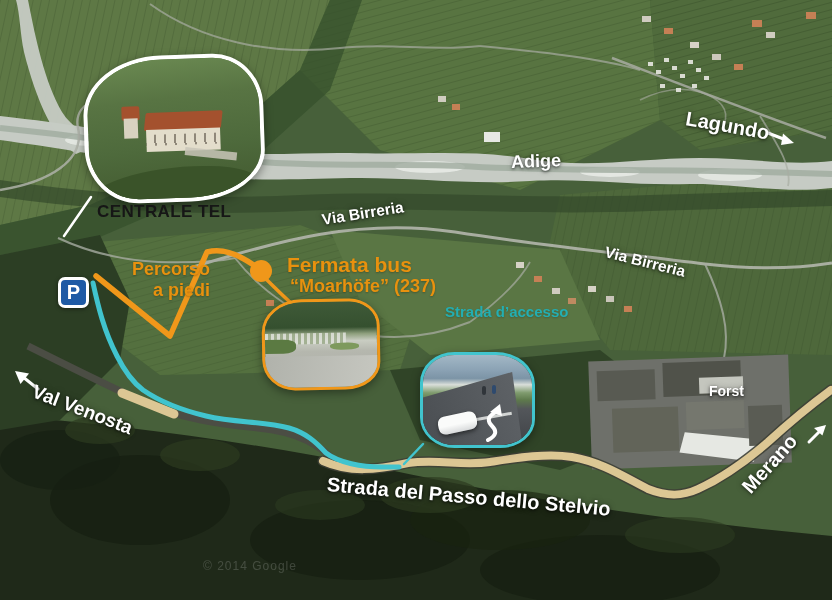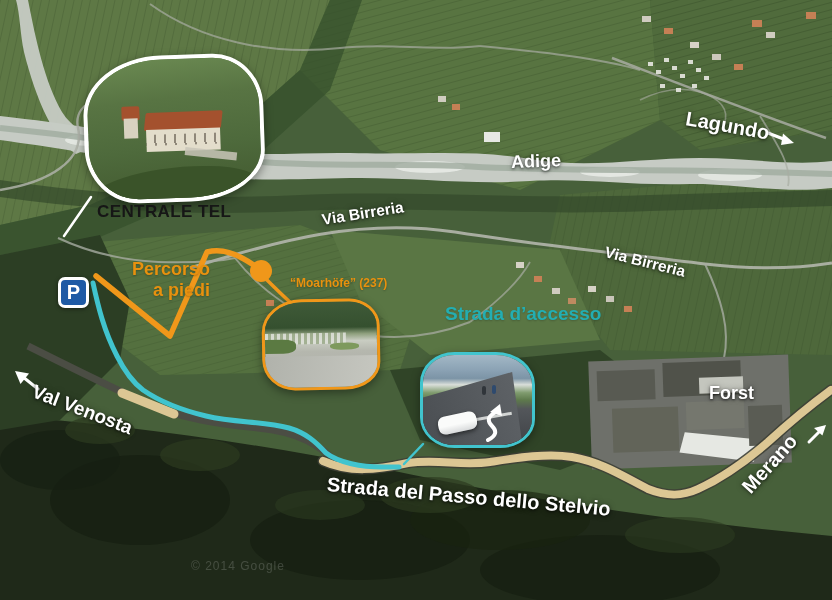--- a/index.html
+++ b/index.html
@@ -29,21 +29,21 @@
   .inset .el{position:absolute;}
   .inset-centrale{left:84px;top:55px;width:180px;height:147px;border:4px solid #fff;
     border-radius:44% 28% 42% 30% / 40% 36% 34% 38%;transform:rotate(-2deg);}
   .ph-centrale{background:linear-gradient(175deg,#6B8A52 0%,#587443 30%,#4E6A3C 62%,#42592F 100%);}
   .inset-moarhofe{left:262px;top:299px;width:118px;height:91px;border:3px solid var(--walk-orange,#F0971A);
     border-radius:34% 26% 30% 28% / 36% 30% 30% 34%;transform:rotate(-1deg);}
   .ph-moarhofe{background:linear-gradient(180deg,#3F5A38 0%,#35502F 30%,#8FA07E 38%,#C9CDC2 46%,#B5B7AE 58%,#B2B3AC 74%,#C2C3BC 100%);}
   .inset-road{left:420px;top:352px;width:115px;height:96px;border:3px solid var(--drive-teal,#41C4CE);
     border-radius:30% 34% 30% 30% / 32% 34% 30% 32%;}
   .ph-road{background:linear-gradient(180deg,#A3B8C6 0%,#8CA3B5 16%,#7C94A6 26%,#D9DED9 33%,#7F9B6E 42%,#5E7A4C 50%,#53565A 60%,#3F4347 100%);}
-  .watermark{position:absolute;left:191px;top:559px;font-size:12px;color:rgba(255,255,255,.17);letter-spacing:1px;}
+  .watermark{position:absolute;left:203px;top:559px;font-size:12px;color:rgba(255,255,255,.17);letter-spacing:1px;}
   
   .walk-stroke{stroke:var(--walk-orange,#F0971A);}
   .walk-fill{fill:var(--walk-orange,#F0971A);}
   .teal-stroke{stroke:var(--drive-teal,#41C4CE);}
   .tan-stroke{stroke:var(--road-tan,#DCC794);}
 </style>
 </head>
 <body>
 
 <div class="stage">
@@ -227,23 +227,24 @@
 
   <div class="lbl lbl-black" style="left:97px;top:203px;font-size:17px;">CENTRALE TEL</div>
   <div class="lbl lbl-white" style="left:686px;top:108px;font-size:20px;transform:rotate(10deg);">Lagundo</div>
   <div class="lbl lbl-white" style="left:511px;top:153px;font-size:18px;transform:rotate(-2deg);">Adige</div>
   <div class="lbl lbl-white" style="left:322px;top:212px;font-size:15.5px;transform:rotate(-9deg);">Via Birreria</div>
   <div class="lbl lbl-white" style="left:605px;top:244px;font-size:15.5px;transform:rotate(14deg);">Via Birreria</div>
   <div class="lbl lbl-orange two-line" style="left:116px;top:259px;width:94px;font-size:18px;line-height:1.15;">
     <span>Percorso</span><br>
     <span>a piedi</span>
   </div>
-  <div class="lbl lbl-orange" style="left:290px;top:277px;font-size:12px;">“Moarhöfe” (237)</div>
-  <div class="lbl lbl-teal" style="left:445px;top:303px;font-size:19px;line-height:1.2;white-space:normal;">
+  <div class="lbl lbl-orange" style="left:287px;top:254px;font-size:21px;">Fermata bus</div>
+  <div class="lbl lbl-orange" style="left:290px;top:277px;font-size:18px;">“Moarhöfe” (237)</div>
+  <div class="lbl lbl-teal" style="left:445px;top:303px;font-size:15px;line-height:1.2;white-space:normal;">
     <span>Strada d’accesso</span><br>
   </div>
   <div class="lbl lbl-white" style="left:33px;top:381px;font-size:19px;transform:rotate(21deg);">Val Venosta</div>
   <div class="lbl lbl-white" style="left:327px;top:474px;font-size:20px;transform:rotate(5deg);">Strada del Passo dello Stelvio</div>
-  <div class="lbl lbl-white" style="left:709px;top:384px;font-size:18px;">Forst</div>
+  <div class="lbl lbl-white" style="left:709px;top:384px;font-size:14px;">Forst</div>
   <div class="lbl lbl-white" style="left:746px;top:480px;font-size:20px;transform:rotate(-48deg);">Merano</div>
   <div class="watermark">© 2014 Google</div>
 
 </div>
 
 </body></html>

